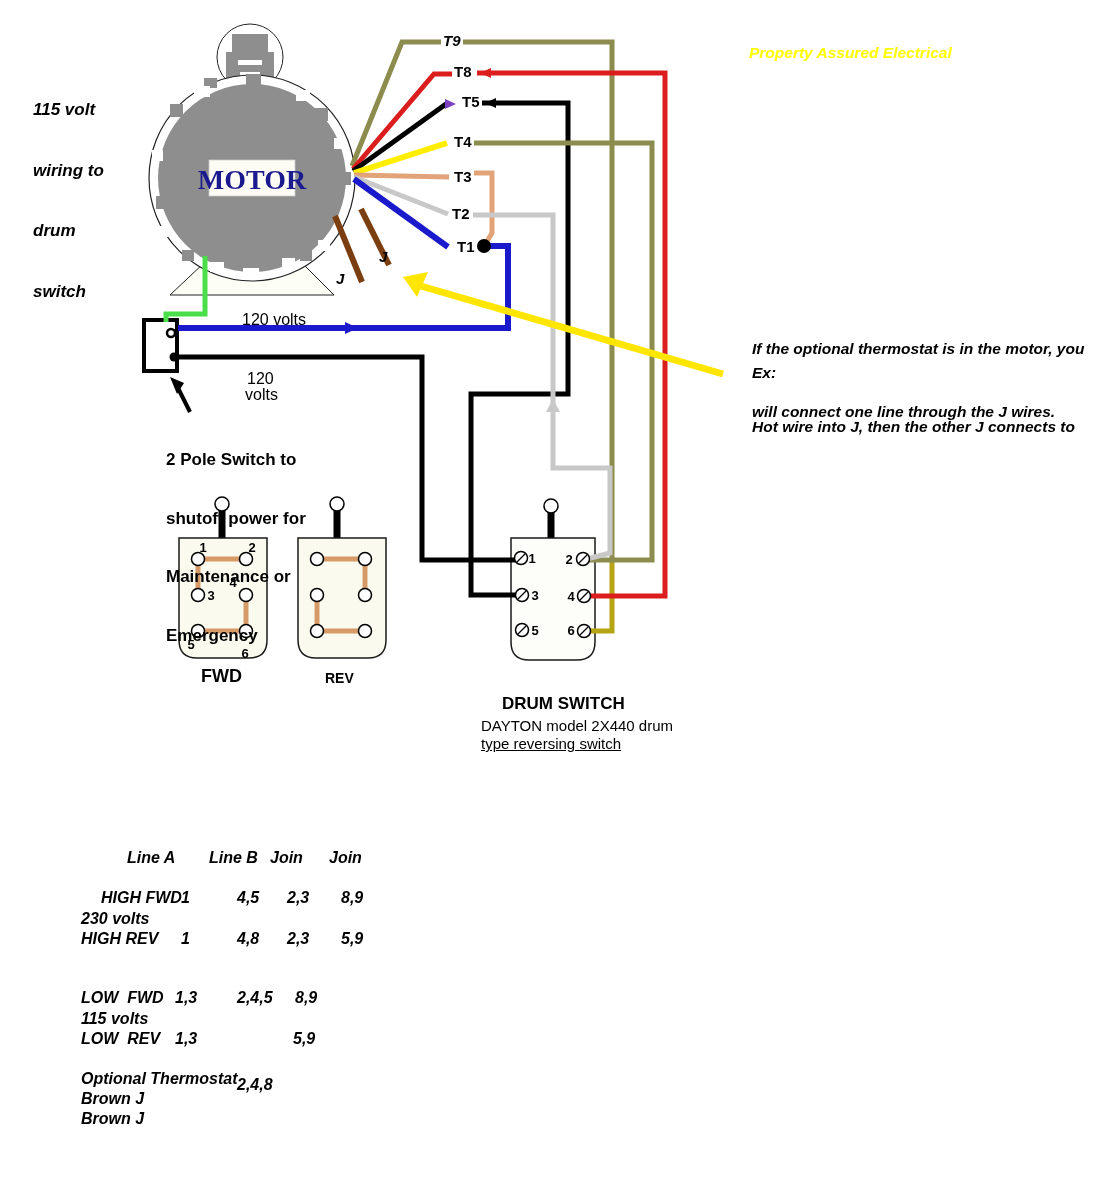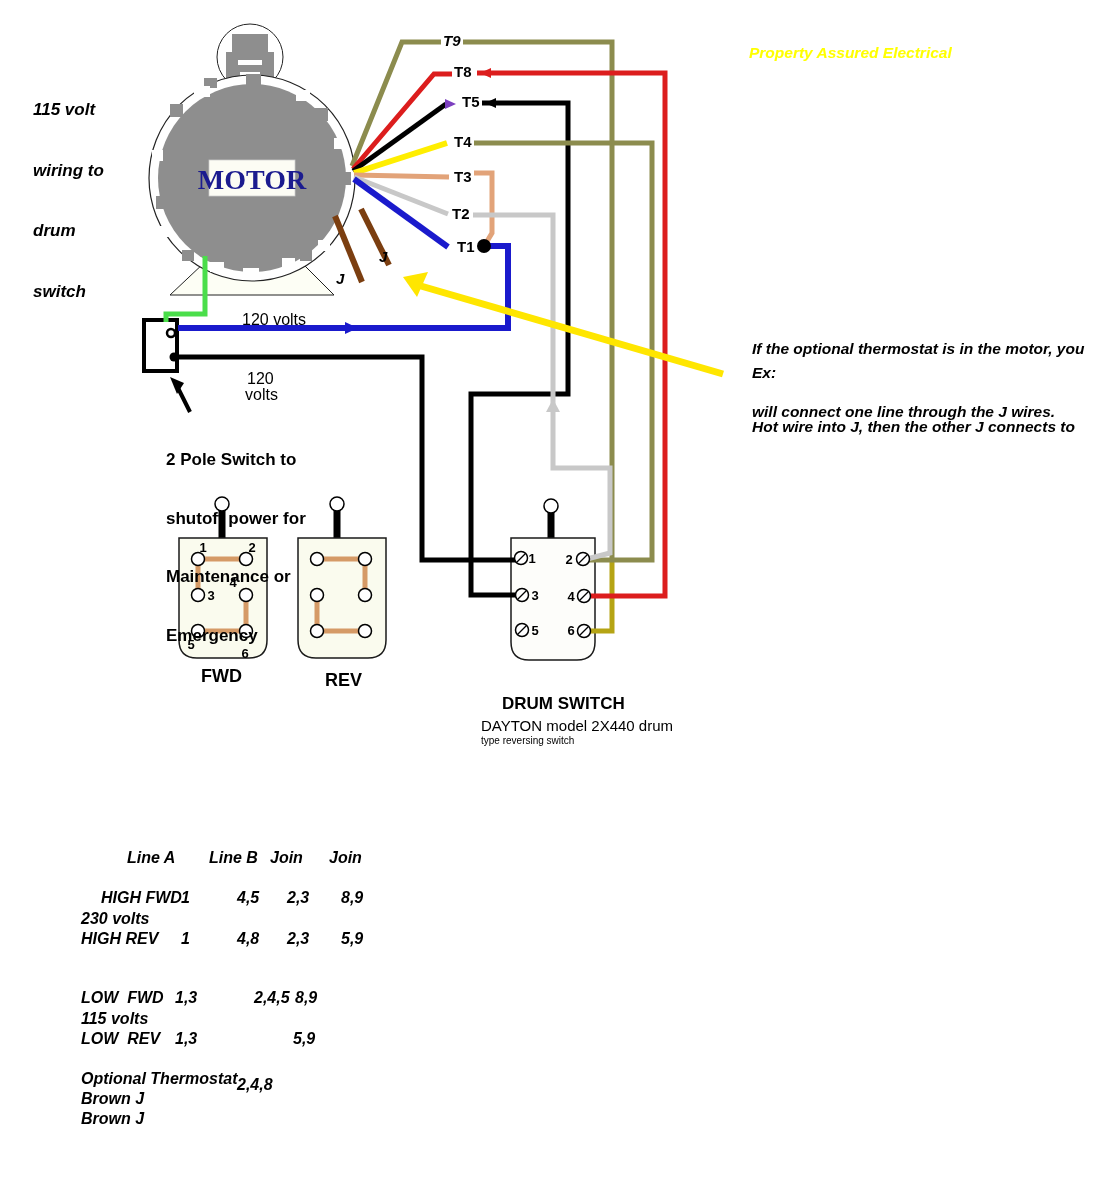--- a/index.html
+++ b/index.html
@@ -209,24 +209,24 @@
 <span class="abs small16" style="left:245px;top:386px;">volts</span>
 
 <div class="abs b" style="left:166px;top:411px;font-size:17px;line-height:19.5px;">
   <div>2 Pole Switch to</div>
   <div>shutoff power for</div>
   <div>Maintenance or</div>
   <div>Emergency</div>
 </div>
 
 <span class="abs b" style="left:201px;top:666px;font-size:18px;">FWD</span>
-<span class="abs b" style="left:325px;top:670px;font-size:18px;">REV</span>
+<span class="abs b" style="left:325px;top:670px;font-size:14px;">REV</span>
 <span class="abs b" style="left:502px;top:694px;font-size:17px;">DRUM SWITCH</span>
 <span class="abs" style="left:481px;top:717px;font-size:15px;text-align:center;">DAYTON model 2X440 drum</span>
-<span class="abs" style="left:481px;top:735px;font-size:10px;">type reversing switch</span>
+<span class="abs" style="left:481px;top:735px;font-size:15px;text-decoration:underline;">type reversing switch</span>
 
 <div>
   <span class="abs bi tbl" style="left:127px;top:849px;">Line A</span>
   <span class="abs bi tbl" style="left:209px;top:849px;">Line B</span>
   <span class="abs bi tbl" style="left:270px;top:849px;">Join</span>
   <span class="abs bi tbl" style="left:329px;top:849px;">Join</span>
 
   <span class="abs bi tbl" style="left:81px;top:889px;margin-left:20px;">HIGH FWD</span>
   <span class="abs bi tbl" style="left:181px;top:889px;">1</span>
   <span class="abs bi tbl" style="left:237px;top:889px;">4,5</span>
@@ -236,21 +236,21 @@
   <span class="abs bi tbl" style="left:81px;top:910px;">230 volts</span>
 
   <span class="abs bi tbl" style="left:81px;top:930px;">HIGH REV</span>
   <span class="abs bi tbl" style="left:181px;top:930px;">1</span>
   <span class="abs bi tbl" style="left:237px;top:930px;">4,8</span>
   <span class="abs bi tbl" style="left:287px;top:930px;">2,3</span>
   <span class="abs bi tbl" style="left:341px;top:930px;">5,9</span>
 
   <span class="abs bi tbl" style="left:81px;top:989px;">LOW  FWD</span>
   <span class="abs bi tbl" style="left:175px;top:989px;">1,3</span>
-  <span class="abs bi tbl" style="left:237px;top:989px;margin-left:17px;">2,4,5</span>
+  <span class="abs bi tbl" style="left:237px;top:989px;">2,4,5</span>
   <span class="abs bi tbl" style="left:295px;top:989px;">8,9</span>
 
   <span class="abs bi tbl" style="left:81px;top:1010px;">115 volts</span>
 
   <span class="abs bi tbl" style="left:81px;top:1030px;">LOW  REV</span>
   <span class="abs bi tbl" style="left:175px;top:1030px;">1,3</span>
   <span class="abs bi tbl" style="left:237px;top:1030px;margin-top:46px;">2,4,8</span>
   <span class="abs bi tbl" style="left:293px;top:1030px;">5,9</span>
 
   <span class="abs bi tbl" style="left:81px;top:1070px;">Optional Thermostat</span>

